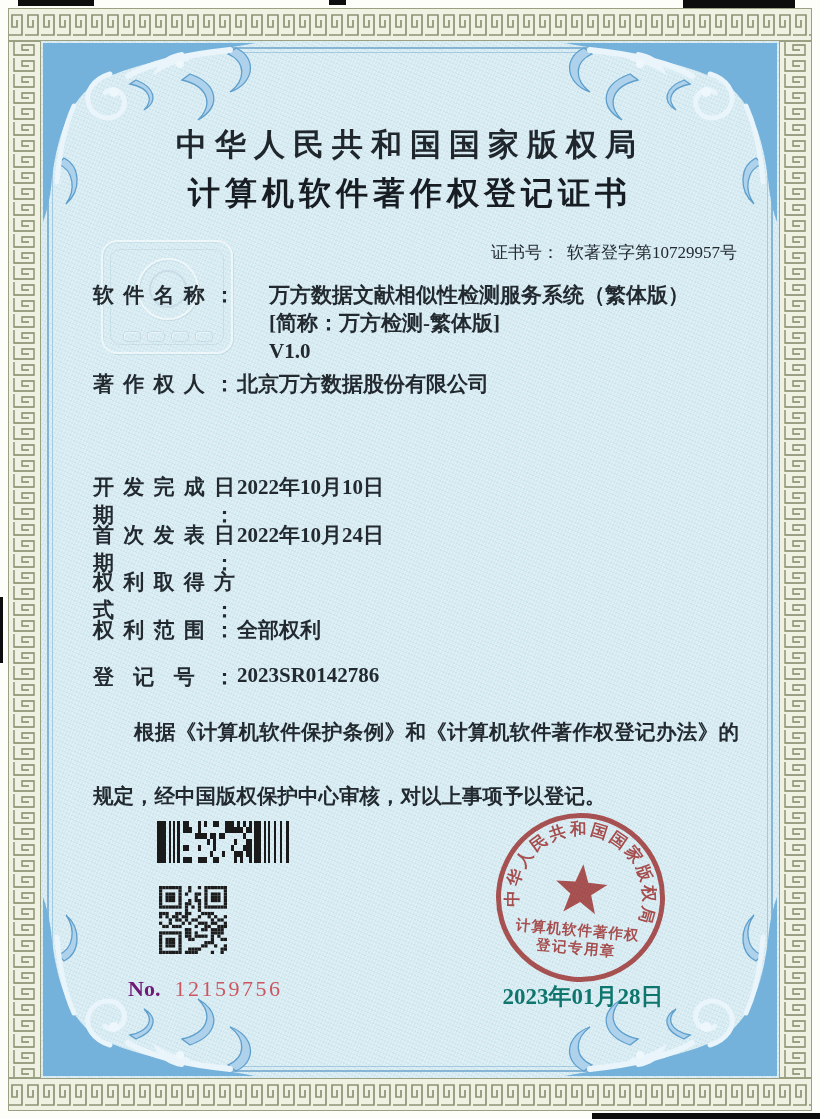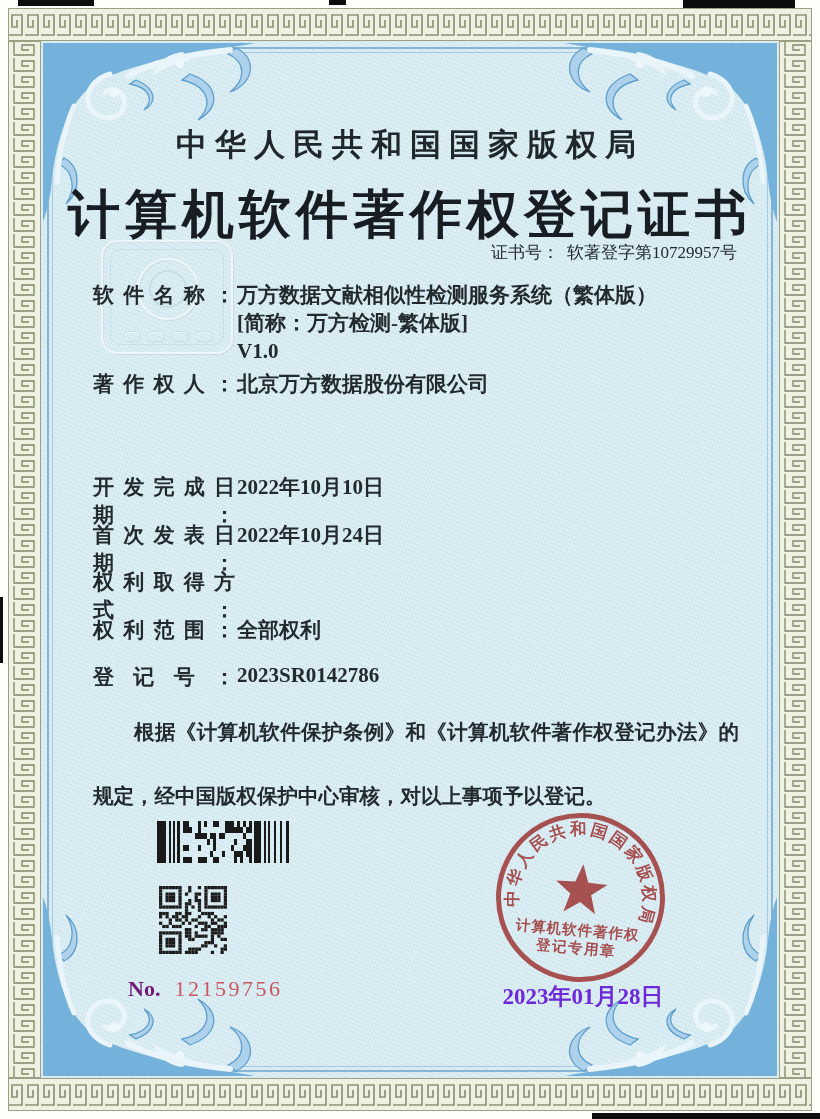--- a/index.html
+++ b/index.html
@@ -44,49 +44,49 @@
   .em-c2{position:absolute;left:48px;top:30px;width:34px;height:34px;border-radius:50%;
     border:2px solid rgba(160,190,205,.5);}
   .em-dots{position:absolute;left:22px;bottom:12px;display:flex;gap:6px;}
   .em-dots i{display:block;width:16px;height:9px;border-radius:4px;
     border:1px solid rgba(160,190,205,.55);
     box-shadow:inset 1px 1px 0 rgba(255,255,255,.8);}
   
   .authority{position:absolute;left:0;right:0;top:124px;text-align:center;
     font-size:31px;font-weight:700;letter-spacing:8px;color:#1f262c;z-index:6;}
   .title{position:absolute;left:0;right:0;top:172px;text-align:center;
-    font-size:52px;font-weight:700;letter-spacing:5px;color:#171d23;z-index:6;margin-top:8px;}
+    font-size:32px;font-weight:700;letter-spacing:5px;color:#171d23;z-index:6;}
   .certno{position:absolute;top:241px;right:83px;font-size:17px;font-weight:400;z-index:6;}
   .certno .lab{margin-right:8px;}
   
   .row{position:absolute;left:93px;font-size:21px;font-weight:600;z-index:6;display:flex;}
   .f-label{display:inline-block;width:142px;text-align:justify;text-align-last:justify;flex:0 0 142px;}
   .f-val{display:inline-block;margin-left:2px;}
-  .f-lines span{display:block;line-height:28px;}
+  .f-lines span{display:block;line-height:28px;margin-left:32px;}
   .row.r-name{top:281px;}
   .row.r-owner{top:370px;}
   .row.r-dev{top:473px;}
   .row.r-pub{top:521px;}
   .row.r-acq{top:568px;}
   .row.r-scope{top:616px;}
   .row.r-reg{top:663px;}
   
   .statement{position:absolute;left:93px;top:700px;width:646px;z-index:6;
     font-size:20.5px;font-weight:600;line-height:64px;text-indent:2em;text-align:justify;}
   
   .barcode{position:absolute;left:157px;top:820px;z-index:6;}
   .qr{position:absolute;left:159px;top:886px;z-index:6;}
   
   .serial{position:absolute;left:128px;top:976px;z-index:6;font-size:22px;}
   .serial .pfx{color:#701a75;font-weight:600;}
   .serial .num{color:#cb5660;font-weight:400;letter-spacing:2.5px;margin-left:14px;}
   
   .seal{position:absolute;left:477px;top:794px;z-index:7;mix-blend-mode:multiply;opacity:.92;}
   .issue-date{position:absolute;left:495px;top:981px;width:176px;text-align:center;
-    font-size:23px;font-weight:700;color:#6d28d9;z-index:6;}
+    font-size:23px;font-weight:700;color:#0f766e;z-index:6;}
   
   .art{position:absolute;background:#0d0d0d;z-index:9;}
   .a1{left:18px;top:0;width:76px;height:6px;}
   .a2{left:329px;top:0;width:17px;height:5px;}
   .a3{left:683px;top:0;width:112px;height:8px;}
   .a4{left:592px;top:1113px;width:228px;height:6px;}
   .a5{left:0;top:597px;width:3px;height:66px;}
 </style>
 </head>
 <body>

